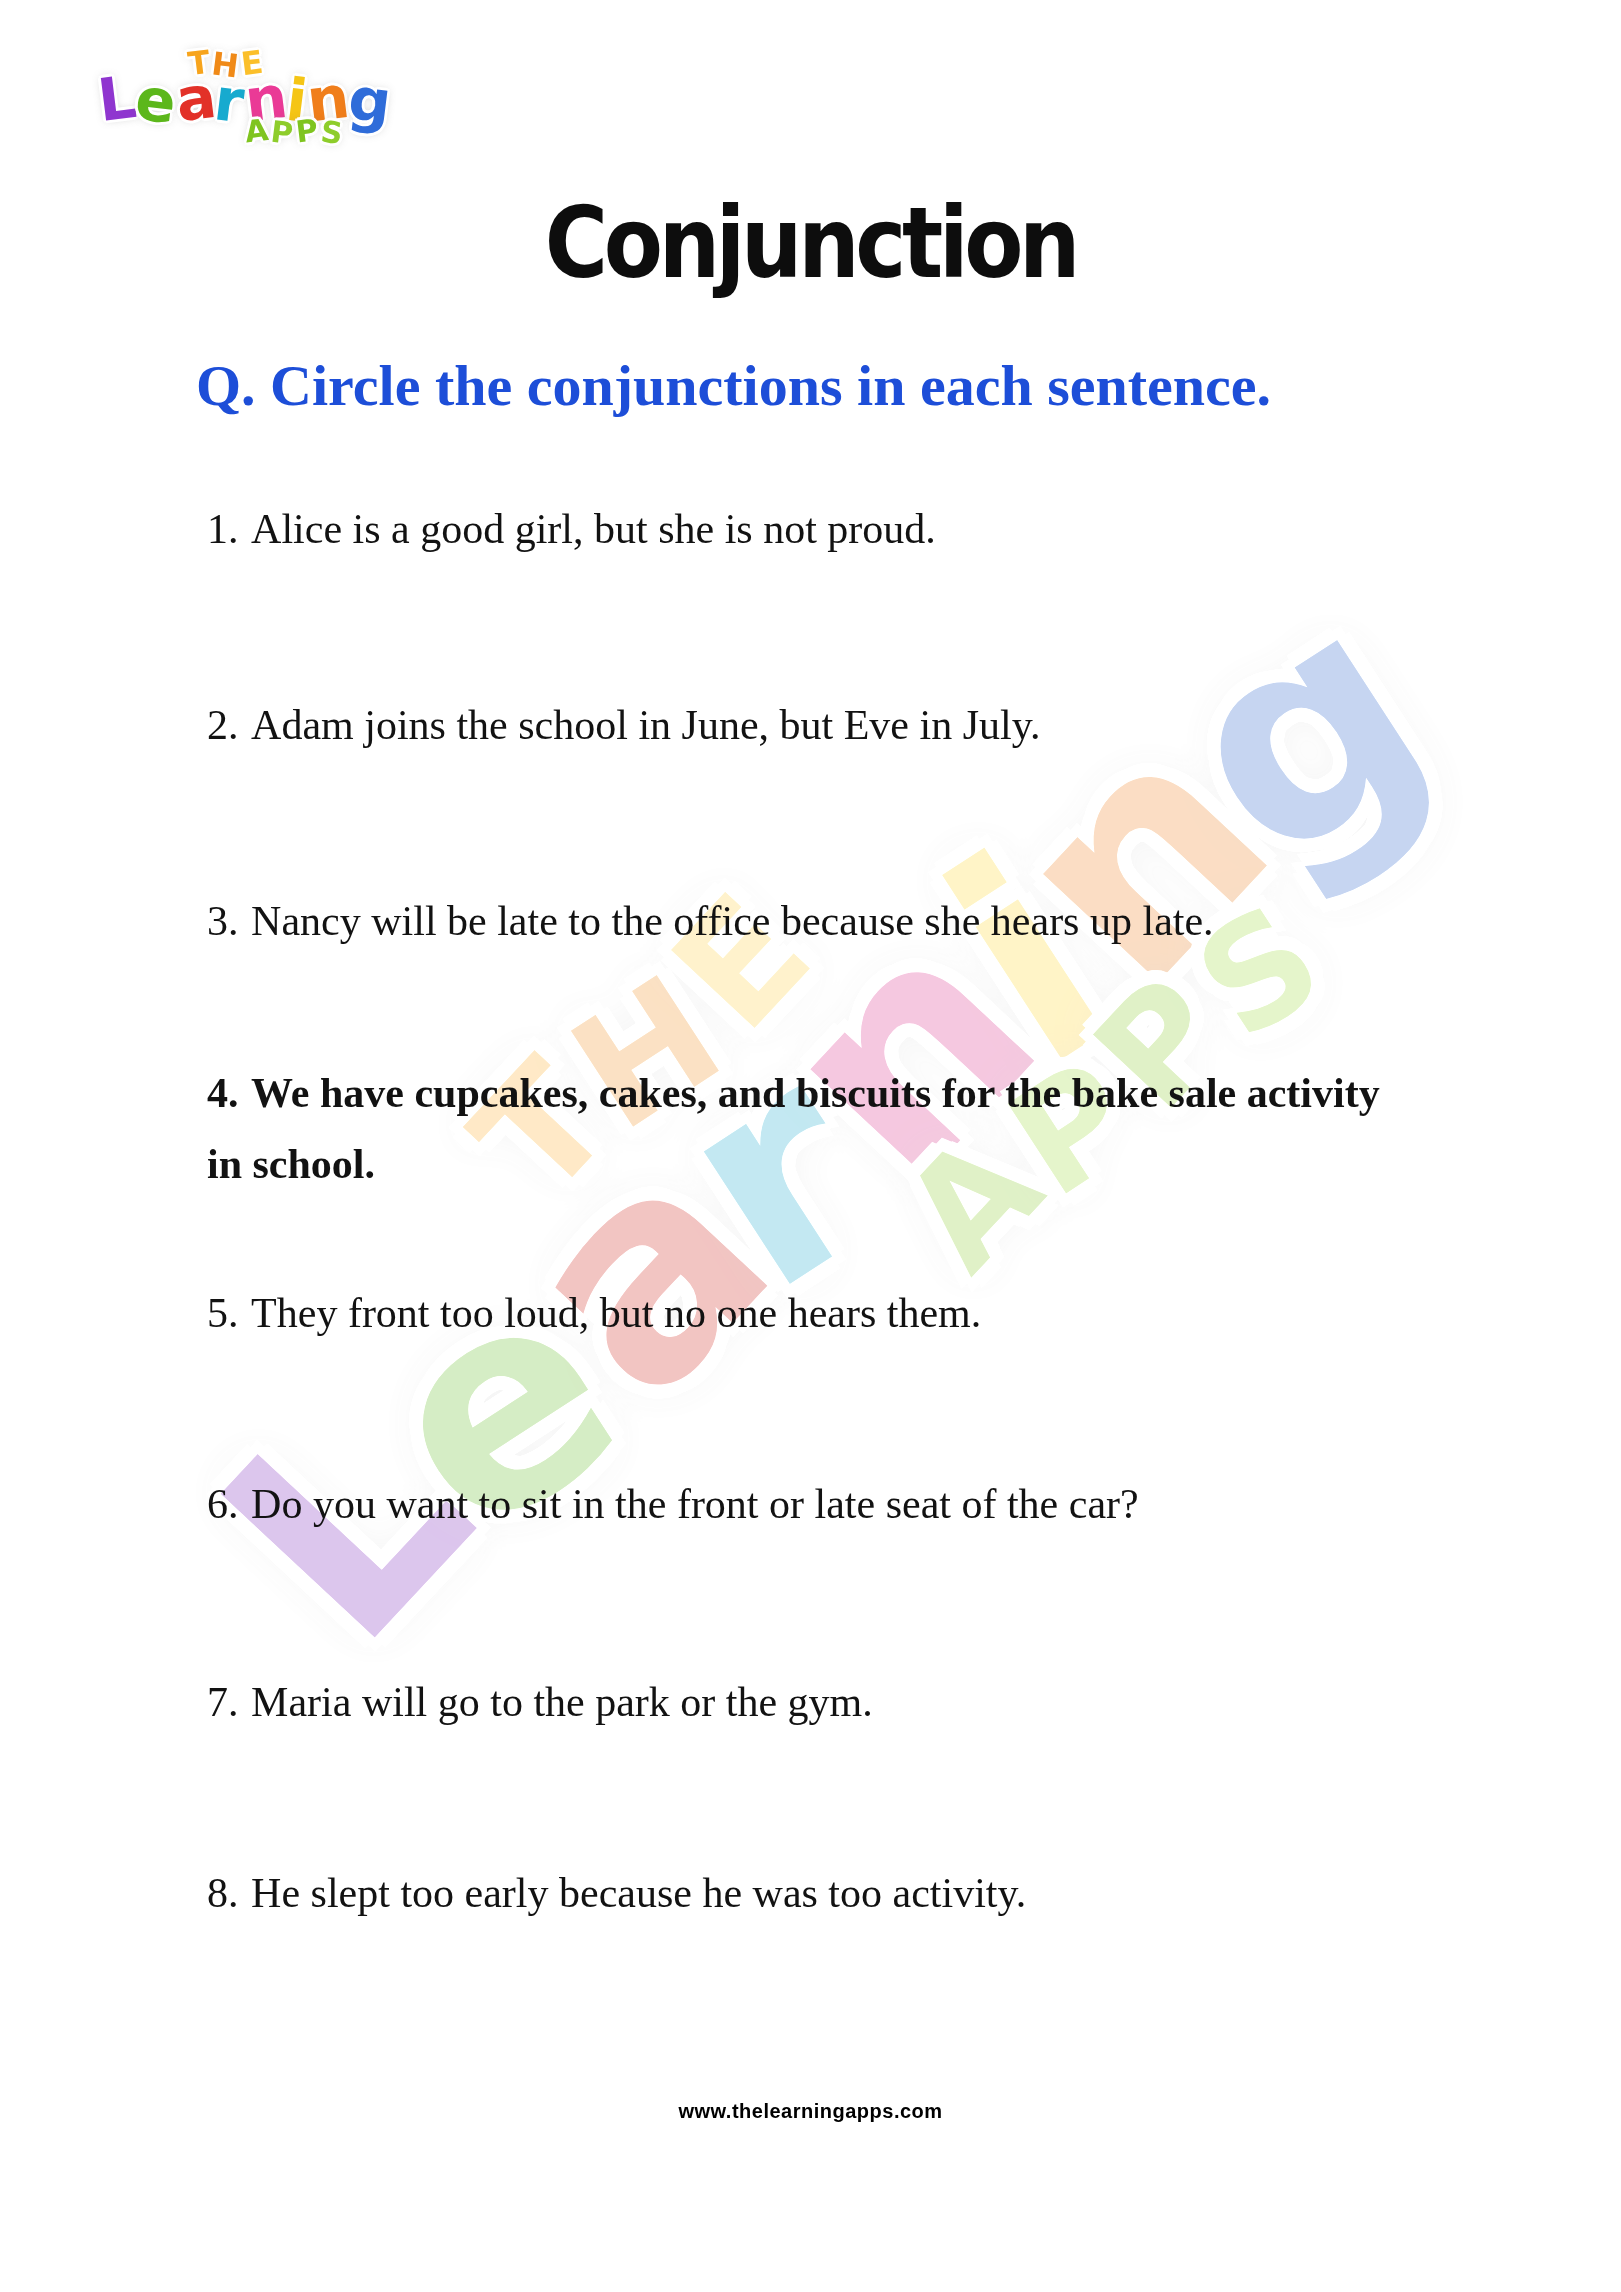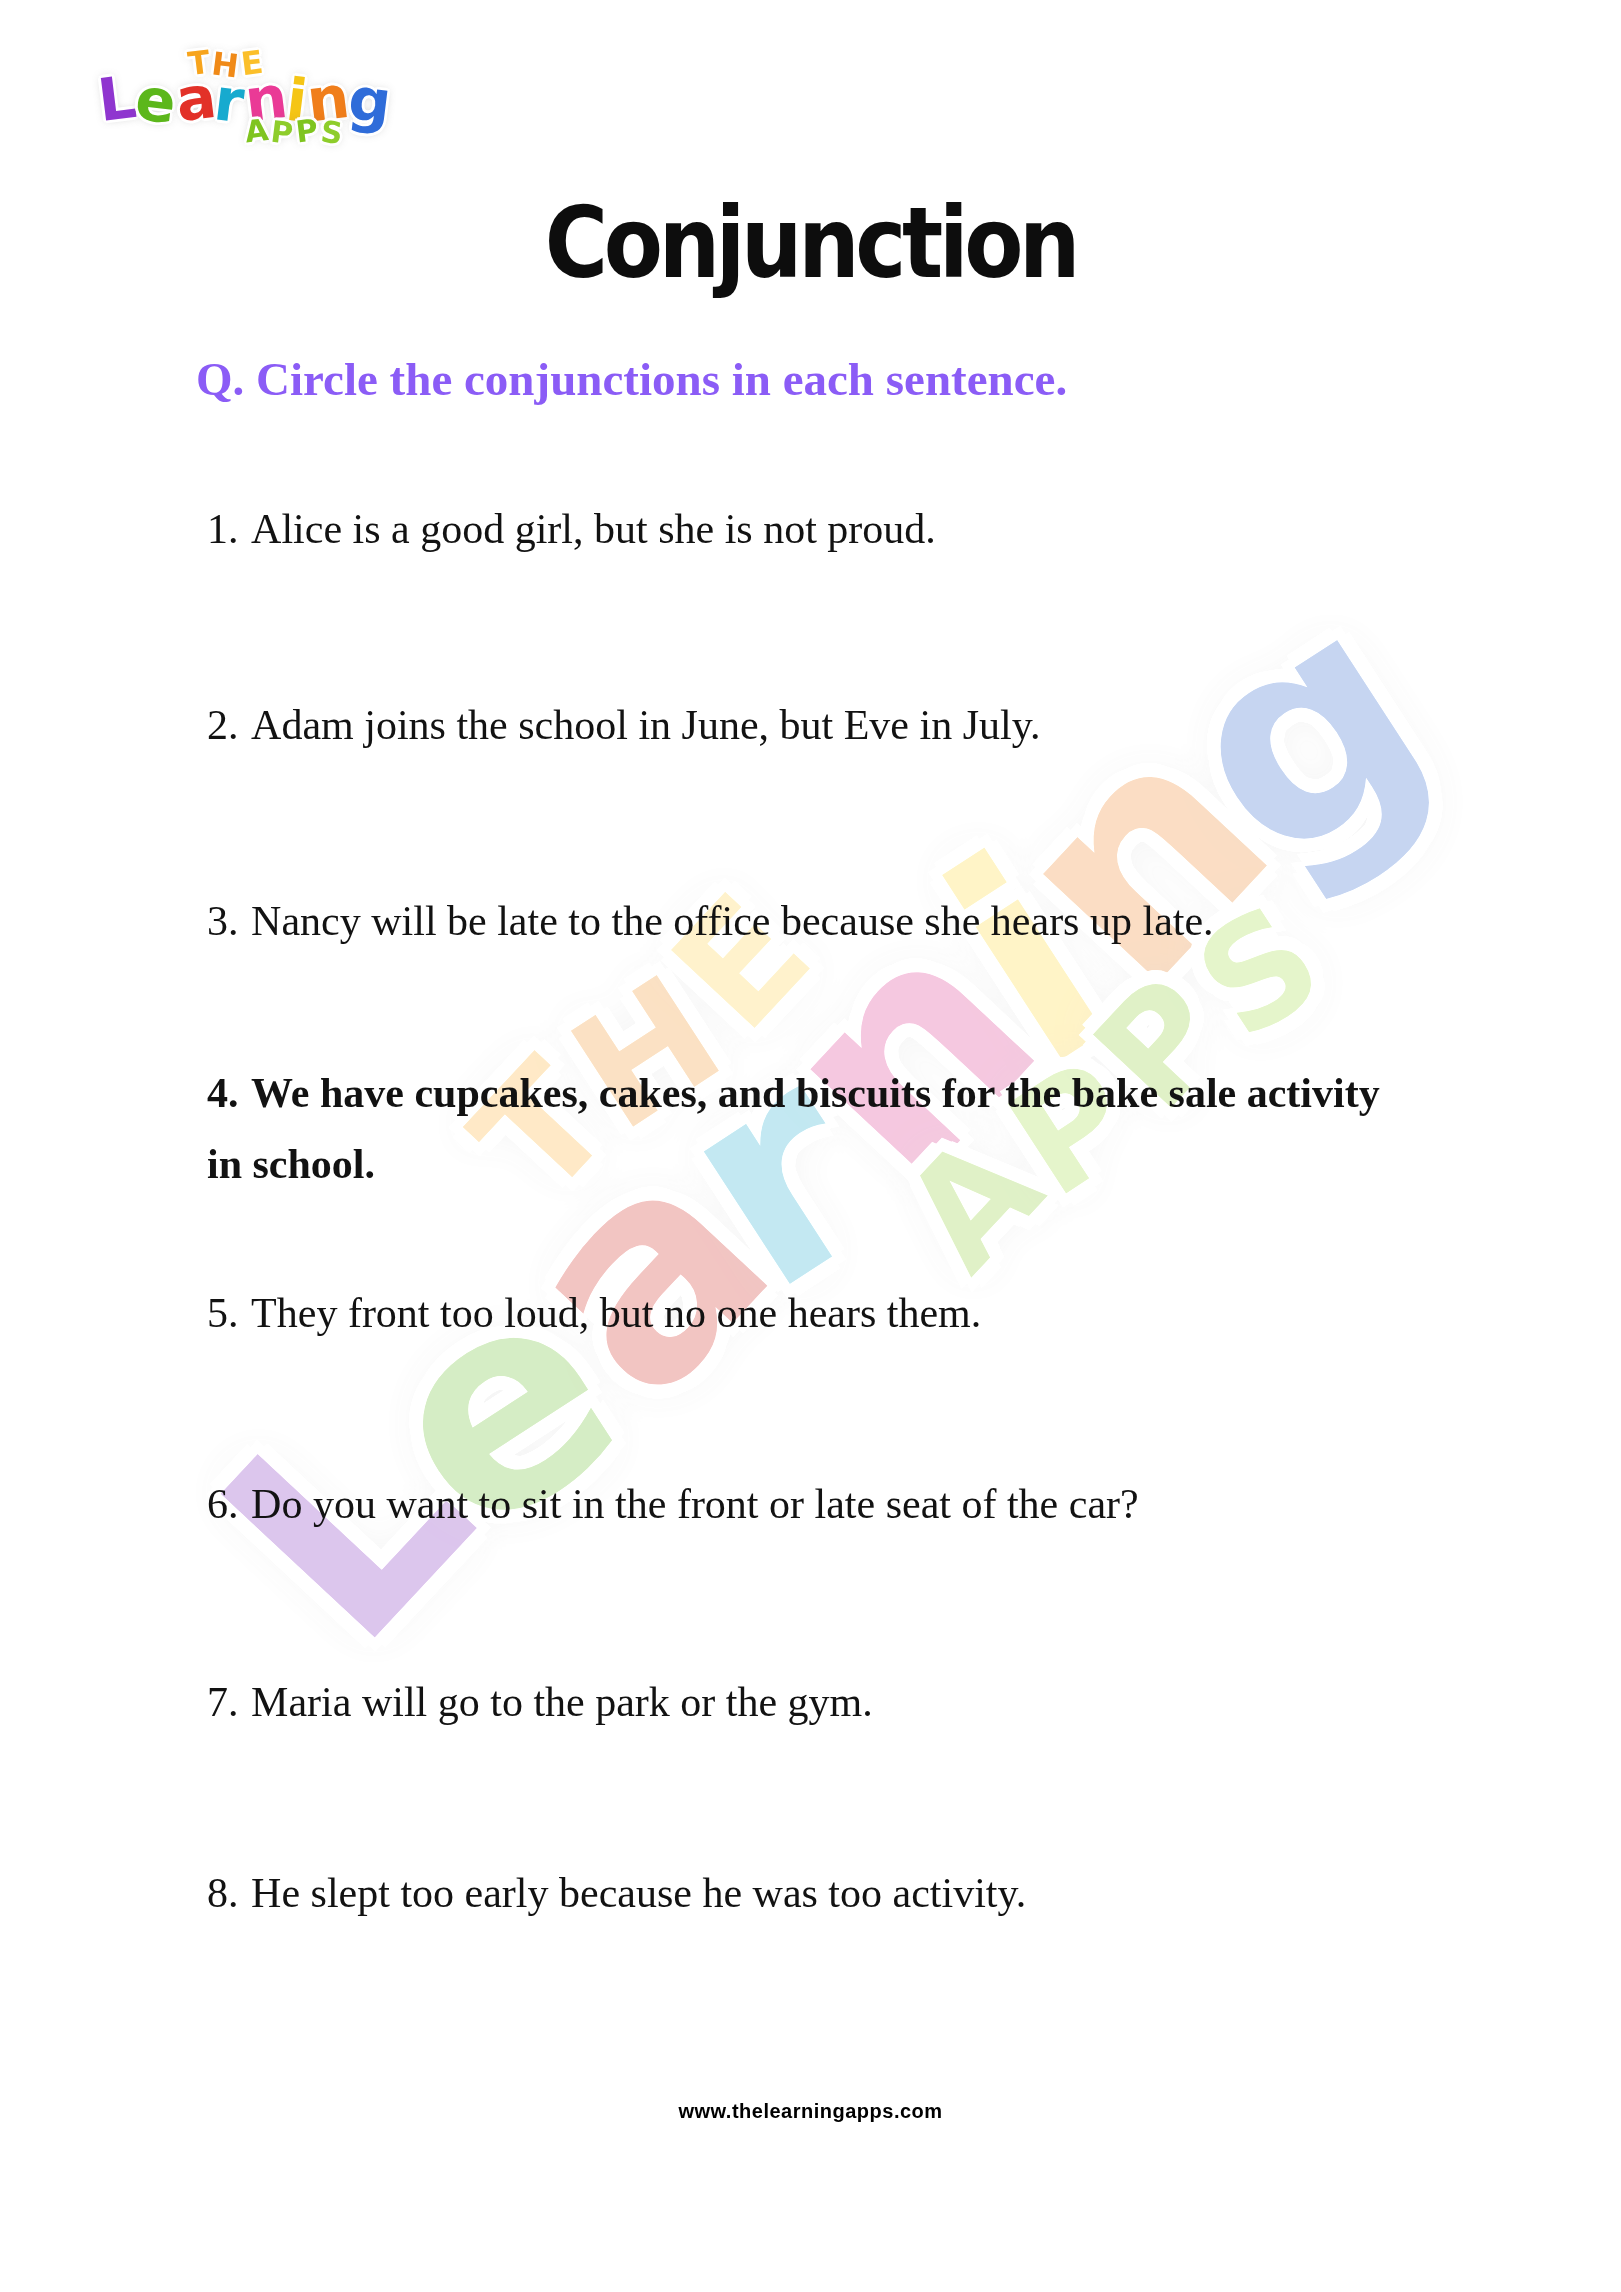--- a/index.html
+++ b/index.html
@@ -79,23 +79,23 @@
     color: #0d0d0d;
     z-index: 2;
     margin: 0;
   }
 
   .question-heading {
     position: absolute;
     left: 196px; top: 351px;
     font-family: "Liberation Serif", serif;
     font-weight: bold;
-    font-size: 47px;
+    font-size: 58px;
     line-height: 1.2;
-    color: #8b5cf6;
+    color: #1d4ed8;
     z-index: 2;
     white-space: nowrap;
   }
 
   .sentence {
     position: absolute;
     left: 207px;
     font-family: "Liberation Serif", serif;
     font-size: 42px;
     line-height: 71px;

